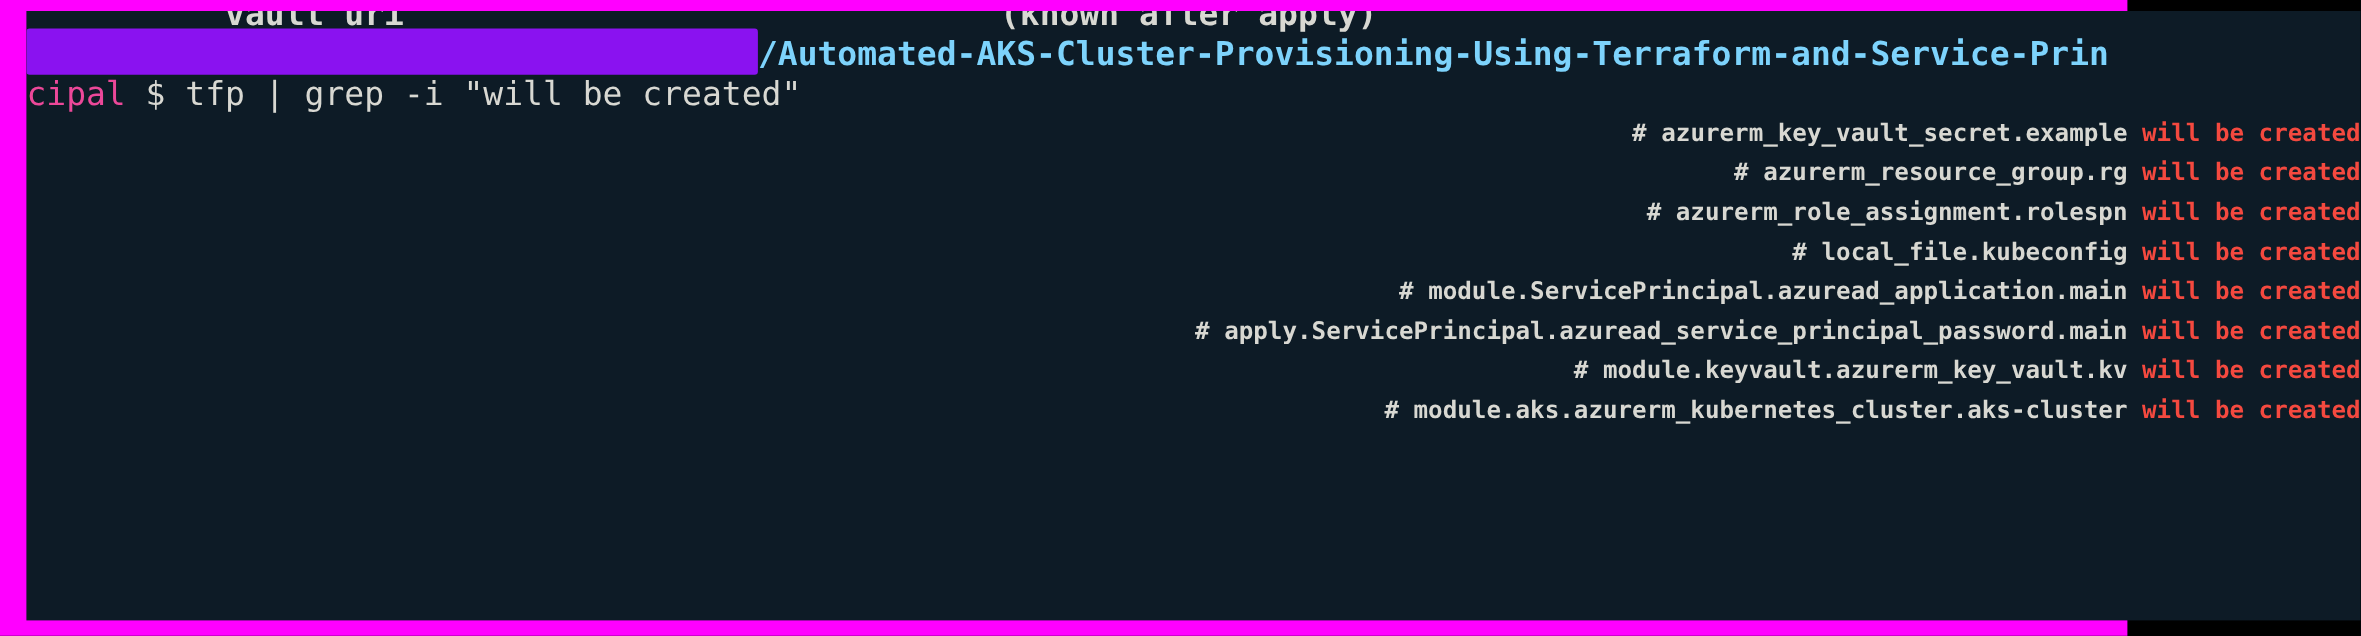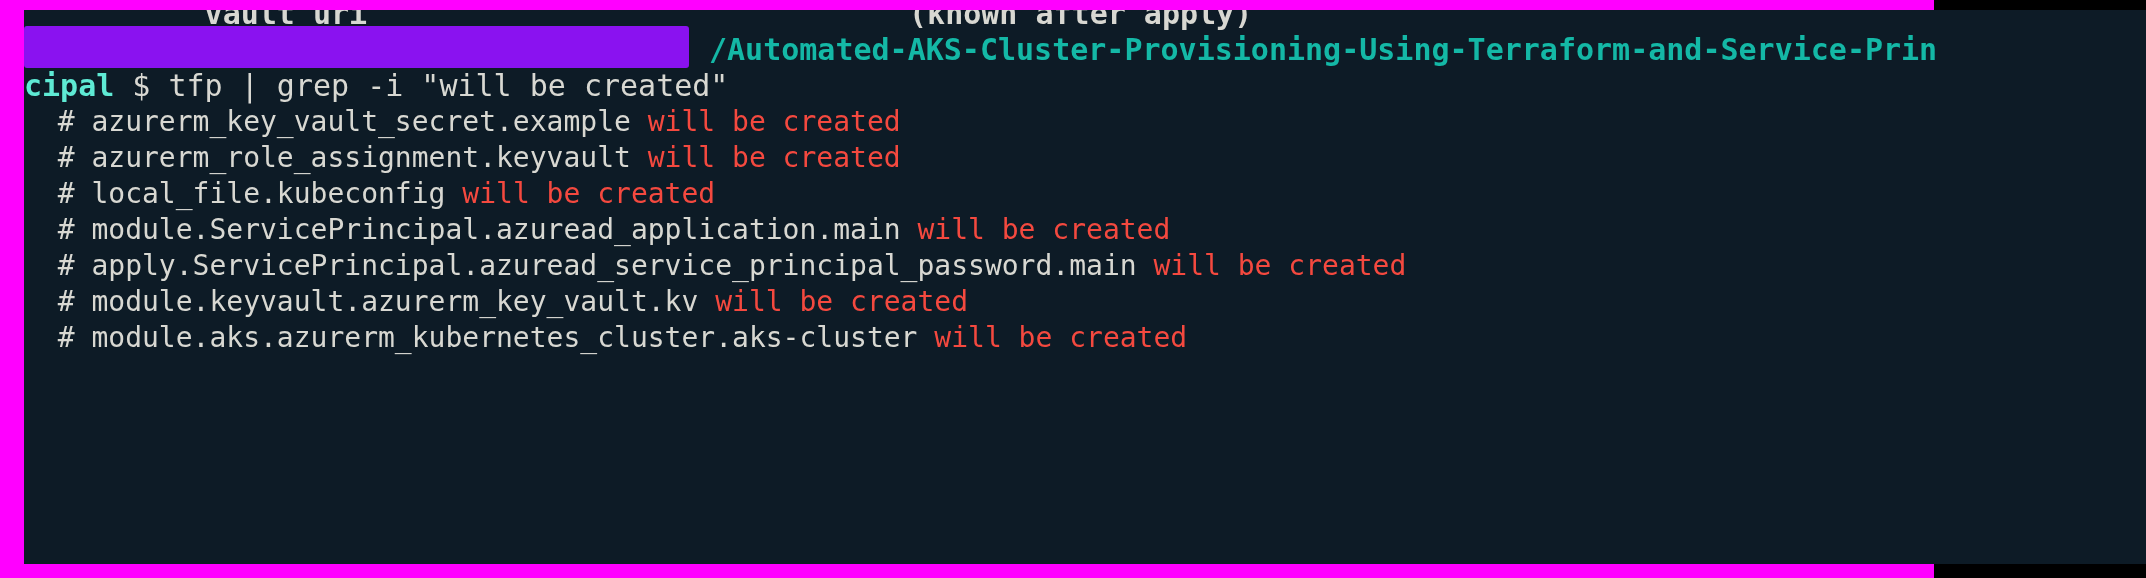--- a/index.html
+++ b/index.html
@@ -54,47 +54,48 @@
   #line-scrollback .sb-key   { color: #d8d8d2; }
   #line-scrollback .sb-val   { color: #d8d8d2; }
   #line-scrollback .sb-pad   { color: transparent; }
 
   
   #line-path {
     top: 22px;
     color: #4d8ef7;
     font-weight: bold;
   }
-  .path-text { color: #14b8a6; margin-left: 20px; }
+  .path-text { color: #7dd3fc; }
 
   
   #selection-block {
     position: absolute;
     left: 0px;
     top: 16px;
     width: 665px;
     height: 42px;
     background: #8a12f0;
     border-radius: 3px;
   }
 
   
   #line-command {
     top: 58px;
   }
-  .cmd-host   { color: #5eead4; font-weight: bold; }
+  .cmd-host   { color: #ec4899; font-weight: normal; }
   .cmd-dollar { color: #d8d8d2; font-weight: normal; }
   .cmd-text   { color: #d8d8d2; font-weight: normal; }
 
   
   .res-line {
     white-space: pre;
-    font-size: 28px;
+    font-size: 22px;
     line-height: 36px;
-    font-weight: normal;
+    font-weight: bold;
+    text-align: right;
   }
   #results {
     position: absolute;
     left: 0px;
     top: 94px;
     width: 2122px;
   }
   .res-hash   { color: #d8d8d2; }
   .res-name   { color: #d8d8d2; }
   .res-status { color: #f4493f; }
@@ -108,21 +109,22 @@
     <div class="term-line" id="line-scrollback"><span class="sb-key">          vault_uri</span><span class="sb-pad">                              </span><span class="sb-val">(known after apply)</span></div>
 
     <div id="selection-block"></div>
 
     <div class="term-line" id="line-path"><span class="path-text" style="padding-left:665px;">/Automated-AKS-Cluster-Provisioning-Using-Terraform-and-Service-Prin</span></div>
 
     <div class="term-line" id="line-command"><span class="cmd-host">cipal</span><span class="cmd-dollar"> $ </span><span class="cmd-text">tfp | grep -i "will be created"</span></div>
 
     <div id="results">
         <div class="res-line"><span class="res-hash">  # </span><span class="res-name">azurerm_key_vault_secret.example</span><span class="res-name"> </span><span class="res-status">will be created</span></div>
-        <div class="res-line"><span class="res-hash">  # </span><span class="res-name">azurerm_role_assignment.keyvault</span><span class="res-name"> </span><span class="res-status">will be created</span></div>
+        <div class="res-line"><span class="res-hash">  # </span><span class="res-name">azurerm_resource_group.rg</span><span class="res-name"> </span><span class="res-status">will be created</span></div>
+        <div class="res-line"><span class="res-hash">  # </span><span class="res-name">azurerm_role_assignment.rolespn</span><span class="res-name"> </span><span class="res-status">will be created</span></div>
         <div class="res-line"><span class="res-hash">  # </span><span class="res-name">local_file.kubeconfig</span><span class="res-name"> </span><span class="res-status">will be created</span></div>
         <div class="res-line"><span class="res-hash">  # </span><span class="res-name">module.ServicePrincipal.azuread_application.main</span><span class="res-name"> </span><span class="res-status">will be created</span></div>
         <div class="res-line"><span class="res-hash">  # </span><span class="res-name">apply.ServicePrincipal.azuread_service_principal_password.main</span><span class="res-name"> </span><span class="res-status">will be created</span></div>
         <div class="res-line"><span class="res-hash">  # </span><span class="res-name">module.keyvault.azurerm_key_vault.kv</span><span class="res-name"> </span><span class="res-status">will be created</span></div>
         <div class="res-line"><span class="res-hash">  # </span><span class="res-name">module.aks.azurerm_kubernetes_cluster.aks-cluster</span><span class="res-name"> </span><span class="res-status">will be created</span></div>
       </div>
 
   </div>
 </div>
 

